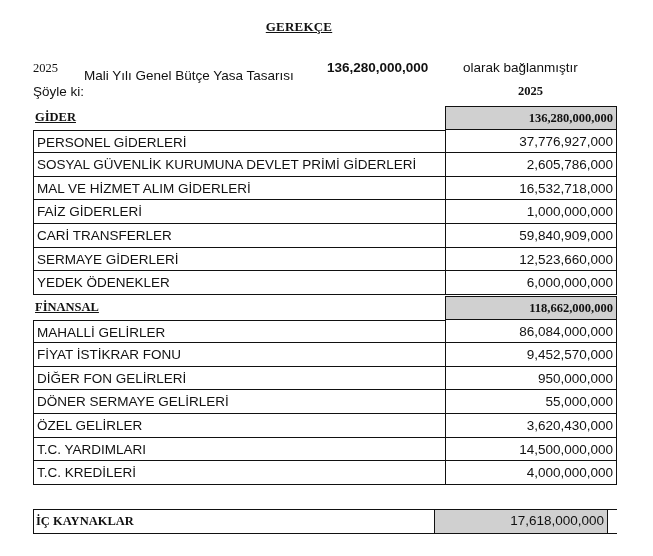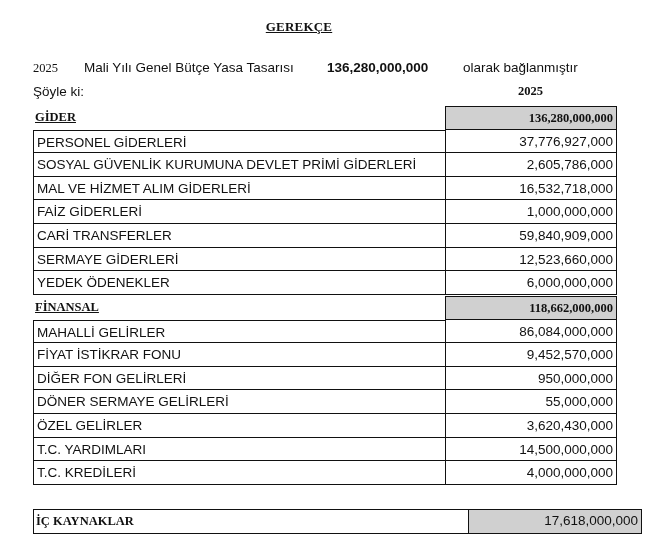--- a/index.html
+++ b/index.html
@@ -7,21 +7,21 @@
     .serif { font-family: "Liberation Serif", "DejaVu Serif", serif; }
     .sans { font-family: "Liberation Sans", "DejaVu Sans", sans-serif; }
 
     .title {
       position: absolute; left: 0; width: 598px; top: 19px;
       text-align: center; font-size: 13px; font-weight: bold; text-decoration: underline;
       letter-spacing: 0.2px;
     }
     .intro { position: absolute; top: 60px; left: 0; width: 653px; height: 18px; font-size: 13.5px; }
     .intro .year { position: absolute; left: 33px; top: 1px; font-size: 12.5px; }
-    .intro .desc { position: absolute; left: 84px; top: 0; }
+    .intro .desc { position: absolute; left: 84px; top: 8px; }
     .intro .amount { position: absolute; left: 327px; top: 0; font-weight: bold; }
     .intro .suffix { position: absolute; left: 463px; top: 0; }
 
     .soyle { position: absolute; left: 33px; top: 84px; font-size: 13.5px; }
     .colyear { position: absolute; left: 445px; width: 171px; top: 84px; text-align: center; font-size: 12.5px; font-weight: bold; }
 
     .table { position: absolute; left: 33px; width: 500px; }
     .row { position: relative; height: 23.6px; box-sizing: border-box; }
     .row .label {
       position: absolute; left: 0; top: 0; width: 412px; height: 100%;
@@ -37,21 +37,21 @@
     .row.first .label { border-top: 1.5px solid #111; }
     .row.section .label { font-weight: bold; text-decoration: underline; font-size: 12.5px; padding-left: 2px; }
     .row.section .value {
       background: #d0d0d0; border: 1.5px solid #111; border-bottom: 1.5px solid #111;
       font-weight: bold; font-size: 12.5px;
     }
 
     .total { position: absolute; left: 33px; top: 509px; width: 584px; height: 25px; box-sizing: border-box;
       border-top: 1.5px solid #111; border-bottom: 1.5px solid #111; border-left: 1.5px solid #111; }
     .total .label { position: absolute; left: 2px; top: 0; line-height: 23px; font-size: 12.5px; font-weight: bold; }
-    .total .value { position: absolute; left: 434px; top: -1.5px; width: 174px; height: 25px; box-sizing: border-box;
+    .total .value { position: absolute; left: 400px; top: -1.5px; width: 174px; height: 25px; box-sizing: border-box;
       background: #d0d0d0; border: 1.5px solid #111; text-align: right; padding-right: 3px; line-height: 22px; font-size: 13.5px; }
   </style>
 </head>
 <body>
 
 <div class="title serif">GEREKÇE</div>
 
 <div class="intro">
   <span class="year serif">2025</span>
   <span class="desc sans">Mali Yılı Genel Bütçe Yasa Tasarısı</span>

